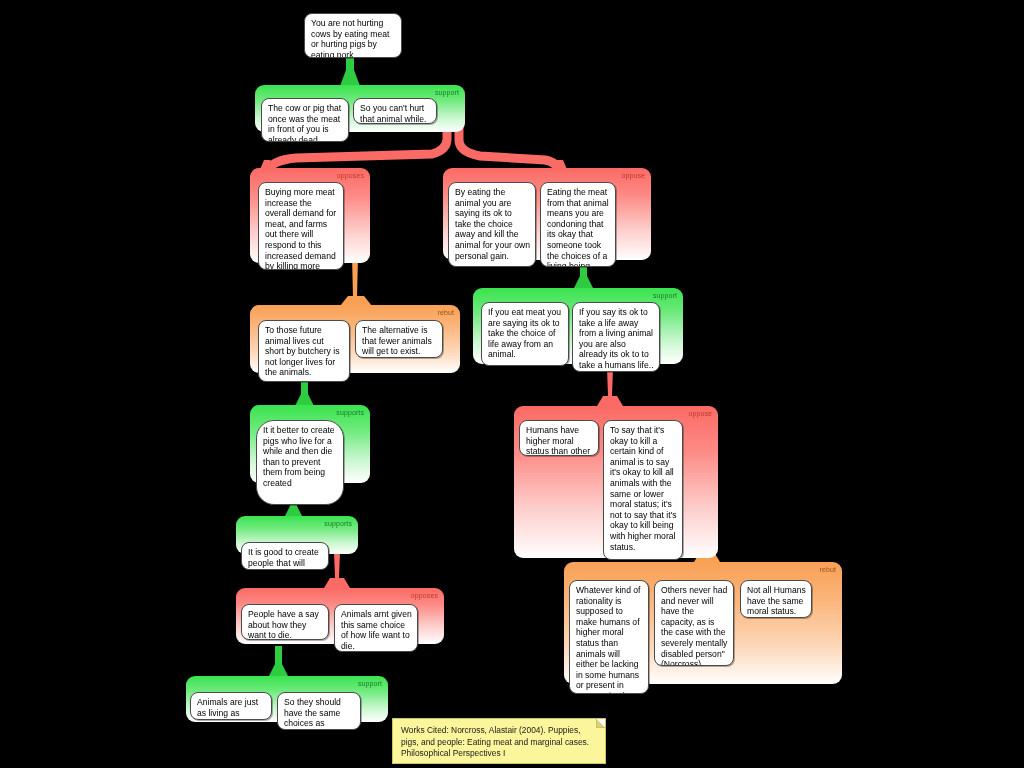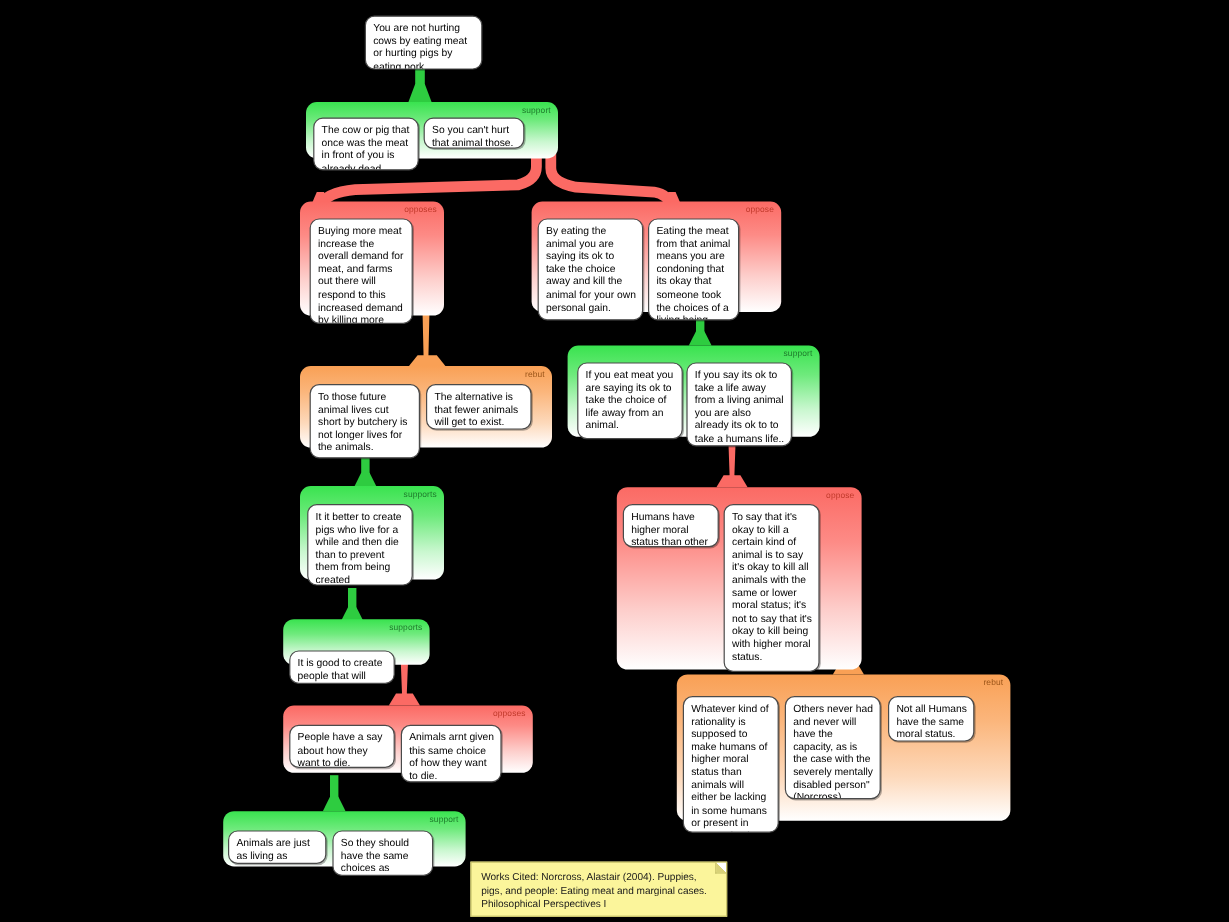--- a/index.html
+++ b/index.html
@@ -130,21 +130,21 @@
       <polygon points="694,562 720,562 714,552 700,552" fill="#f9a055"></polygon>
     </svg>
   </div>
 
   <div class="claim" style="left:304px;top:3px;width:98px;height:45px;">You are not hurting cows by eating meat or hurting pigs by eating pork.</div>
 
   <div class="group support" style="left:255px;top:85px;width:210px;height:47px;">
     <span class="group-label">support</span>
   </div>
   <div class="claim" style="left:261px;top:88px;width:88px;height:44px;">The cow or pig that once was the meat in front of you is already dead.</div>
-  <div class="claim" style="left:353px;top:88px;width:84px;height:26px;">So you can't hurt that animal those.</div>
+  <div class="claim" style="left:353px;top:88px;width:84px;height:26px;">So you can't hurt that animal while.</div>
 
   <div class="group oppose" style="left:250px;top:168px;width:120px;height:95px;">
     <span class="group-label">opposes</span>
   </div>
   <div class="claim" style="left:258px;top:172px;width:86px;height:88px;">Buying more meat increase the overall demand for meat, and farms out there will respond to this increased demand by killing more animals to send to grocery stores.</div>
 
   <div class="group oppose" style="left:443px;top:168px;width:208px;height:92px;">
     <span class="group-label">oppose</span>
   </div>
   <div class="claim" style="left:448px;top:172px;width:88px;height:85px;">By eating the animal you are saying its ok to take the choice away and kill the animal for your own personal gain.</div>
@@ -158,32 +158,32 @@
 
   <div class="group support" style="left:473px;top:288px;width:210px;height:76px;">
     <span class="group-label">support</span>
   </div>
   <div class="claim" style="left:481px;top:292px;width:88px;height:64px;">If you eat meat you are saying its ok to take the choice of life away from an animal.</div>
   <div class="claim" style="left:572px;top:292px;width:88px;height:70px;">If you say its ok to take a life away from a living animal you are also already its ok to to take a humans life..</div>
 
   <div class="group support" style="left:250px;top:405px;width:120px;height:78px;">
     <span class="group-label">supports</span>
   </div>
-  <div class="claim" style="left:256px;top:410px;width:88px;height:68px;">It it better to create pigs who live for a while and then die than to prevent them from being created</div>
+  <div class="claim" style="left:256px;top:410px;width:88px;height:85px;border-radius:18px;">It it better to create pigs who live for a while and then die than to prevent them from being created</div>
 
   <div class="group support" style="left:236px;top:516px;width:122px;height:38px;">
     <span class="group-label">supports</span>
   </div>
   <div class="claim" style="left:241px;top:532px;width:88px;height:28px;">It is good to create people that will eventually die.</div>
 
   <div class="group oppose" style="left:236px;top:588px;width:208px;height:56px;">
     <span class="group-label">opposes</span>
   </div>
   <div class="claim" style="left:241px;top:594px;width:88px;height:36px;">People have a say about how they want to die.</div>
-  <div class="claim" style="left:334px;top:594px;width:84px;height:48px;">Animals arnt given this same choice of how they want to die.</div>
+  <div class="claim" style="left:334px;top:594px;width:84px;height:48px;">Animals arnt given this same choice of how life want to die.</div>
 
   <div class="group support" style="left:186px;top:676px;width:202px;height:46px;">
     <span class="group-label">support</span>
   </div>
   <div class="claim" style="left:190px;top:682px;width:82px;height:28px;">Animals are just as living as people.</div>
   <div class="claim" style="left:277px;top:682px;width:84px;height:38px;">So they should have the same choices as humans.</div>
 
   <div class="group oppose" style="left:514px;top:406px;width:204px;height:152px;">
     <span class="group-label">oppose</span>
   </div>

